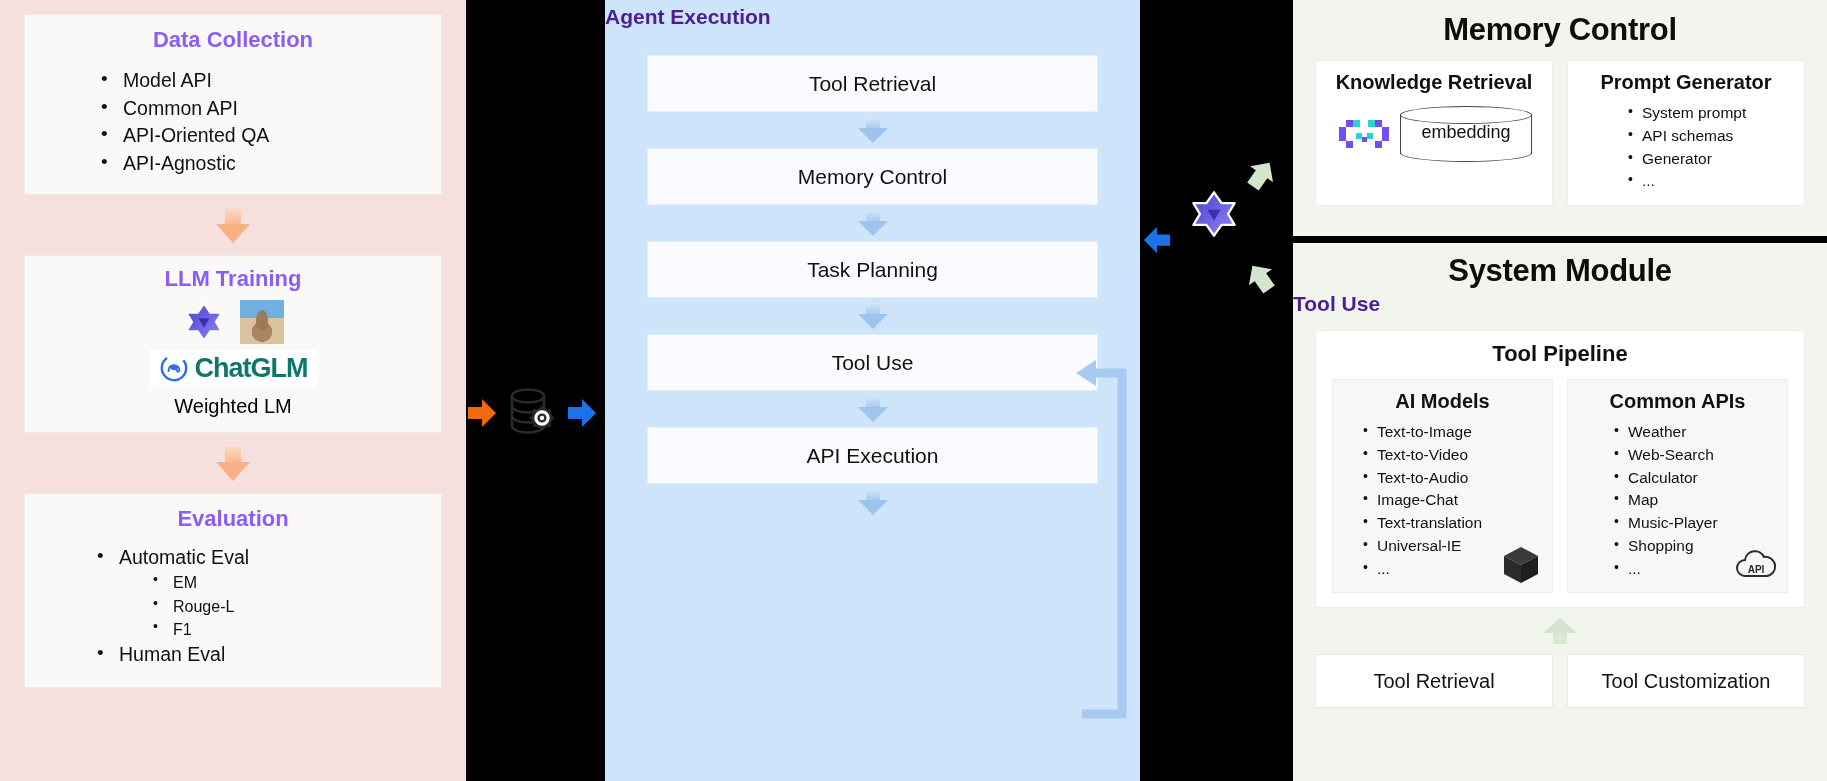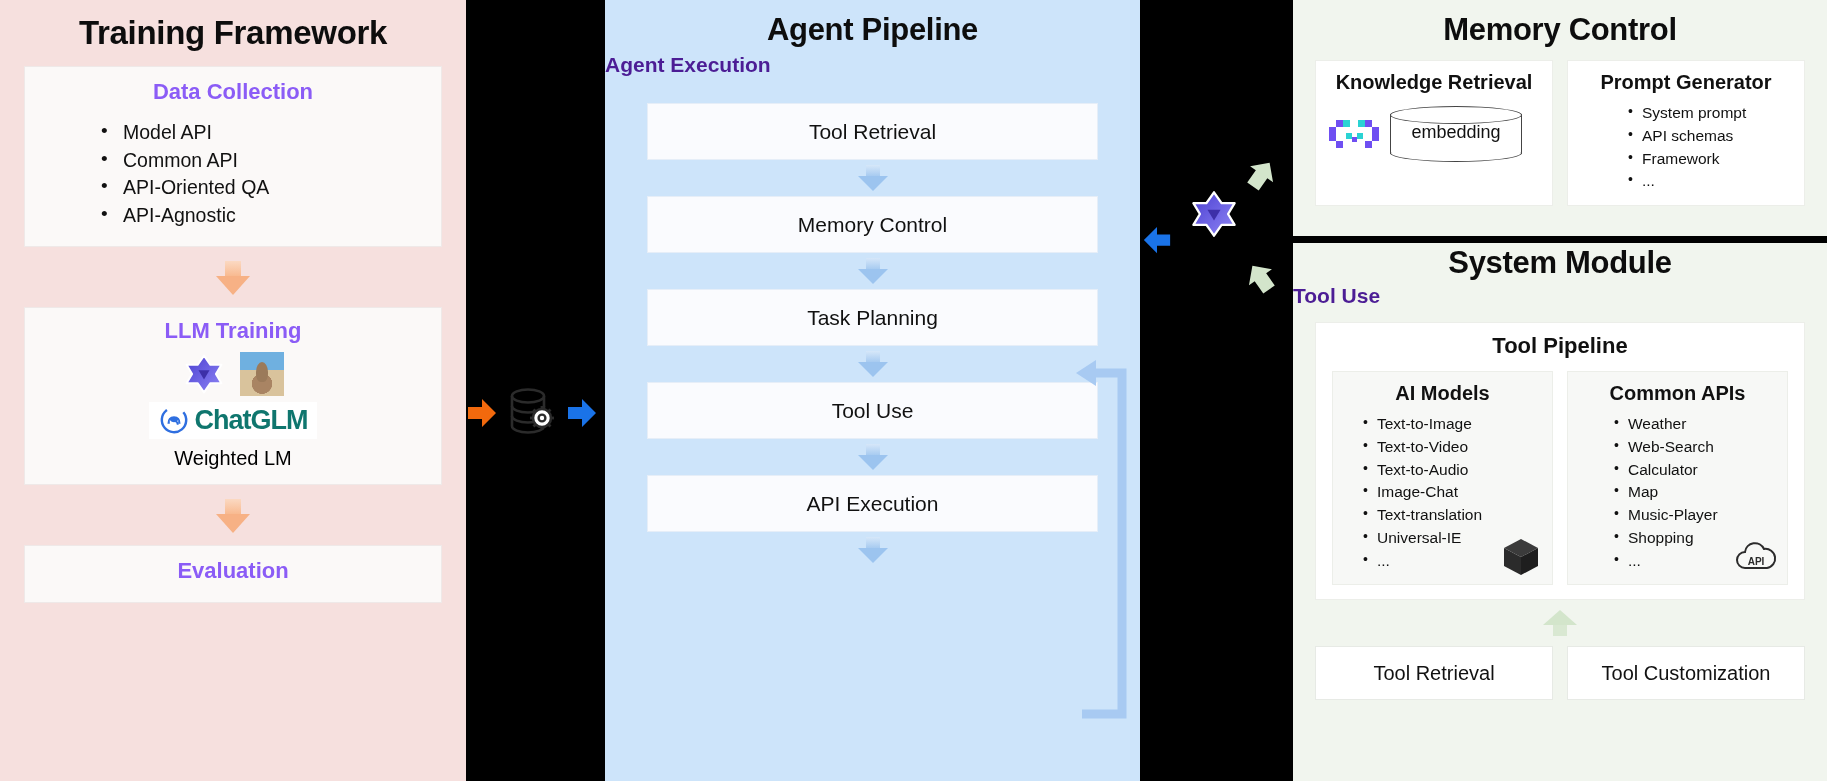--- a/index.html
+++ b/index.html
@@ -81,21 +81,21 @@
     border-left: 15px solid transparent; border-right: 15px solid transparent;
     border-top: 15px solid #9cc4ef;
   }
   
   #loop { position: absolute; left: 455px; top: 0; width: 80px; height: 781px; pointer-events: none; }
 
   
   #memory-panel { left: 1293px; top: 0; width: 534px; height: 236px; background: #f1f5ee; }
   #memory-panel .panel-title { font-size: 31px; padding-top: 12px; }
   #system-panel { left: 1293px; top: 243px; width: 534px; height: 538px; background: #f1f5ee; }
-  #system-panel .panel-title { font-size: 31px; padding-top: 2px; }
+  #system-panel .panel-title { font-size: 31px; padding-top: 10px; }
   #system-panel .panel-sub { font-size: 21px; padding-top: 3px; }
 
   .gcard { background: #ffffff; border: 1px solid #eceee9; }
   .gcard-title { text-align: center; font-weight: bold; font-size: 20px; color: #111; }
 
   .tl-sub { background: #f7f8f6; border: 1px solid #eceee9; position: relative; }
   .tl-sub-title { text-align: center; font-weight: bold; font-size: 20px; color: #111; }
   ul.tiny { list-style: none; }
   ul.tiny > li {
     position: relative; padding-left: 16px; font-size: 15.5px; color: #111; line-height: 1.47;
@@ -160,21 +160,20 @@
     position: absolute; left: 0; top: 16px; width: 132px; text-align: center;
     font-size: 18px; color: #111;
   }
 </style>
 </head>
 <body>
 
 <div id="root">
 
   <div class="panel" id="training-panel">
-    <div class="panel-title">Training Framework</div>
 
     <div class="card" style="margin-top:14px; padding:12px 0 16px;">
       <div class="card-title">Data Collection</div>
       <ul class="bul" style="margin:14px 0 0 68px;">
         <li>Model API</li>
         <li>Common API</li>
         <li>API-Oriented QA</li>
         <li>API-Agnostic</li>
       </ul>
     </div>
@@ -207,20 +206,31 @@
         <span class="chatglm-text">ChatGLM</span>
       </div>
 
       <div class="weighted" style="margin-top:8px;">Weighted LM</div>
     </div>
 
     <div class="arrow-down" style="margin-top:14px;"></div>
 
     <div class="card" style="margin-top:12px; padding:12px 0 18px;">
       <div class="card-title">Evaluation</div>
+      <ul class="bul" style="margin:12px 0 0 64px;">
+        <li>
+          <span>Automatic Eval</span>
+          <ul class="sub">
+            <li>EM</li>
+            <li>Rouge-L</li>
+            <li>F1</li>
+          </ul>
+        </li>
+        <li>Human Eval</li>
+      </ul>
     </div>
   </div>
 
   <div class="panel" style="left:466px; top:0; width:139px; height:781px; background:#000;">
     <div style="position:absolute; left:0; top:384px; display:flex; align-items:center; gap:4px;">
       <svg width="32" height="34" viewBox="0 0 32 34">
         <path d="M2 11 L16 11 L16 3 L30 17 L16 31 L16 23 L2 23 Z" fill="#f2690d"></path>
       </svg>
       <svg width="60" height="58" viewBox="0 0 60 58">
         <g fill="none" stroke="#2b2b2b" stroke-width="2.6">
@@ -244,21 +254,20 @@
           </g>
         </g>
       </svg>
       <svg width="32" height="34" viewBox="0 0 32 34">
         <path d="M2 11 L16 11 L16 3 L30 17 L16 31 L16 23 L2 23 Z" fill="#1a73e8"></path>
       </svg>
     </div>
   </div>
 
   <div class="panel" id="pipeline-panel">
-    <div class="panel-title">Agent Pipeline</div>
     <div class="panel-sub">Agent Execution</div>
 
     <div style="margin-top:26px;">
       <div class="step">Tool Retrieval</div>
       <div class="arrow-blue"></div>
       <div class="step">Memory Control</div>
       <div class="arrow-blue"></div>
       <div class="step">Task Planning</div>
       <div class="arrow-blue"></div>
       <div class="step">Tool Use</div>
@@ -296,21 +305,21 @@
       <path d="M17 2 L31 16 L24 16 L24 31 L10 31 L10 16 L3 16 Z" fill="#d3e5cb" transform="rotate(-35 17 17)"></path>
     </svg>
   </div>
 
   <div class="panel" id="memory-panel">
     <div class="panel-title">Memory Control</div>
 
     <div style="display:flex; gap:14px; margin:12px 22px 0;">
       <div class="gcard" style="flex:1; padding:10px 10px 12px;">
         <div class="gcard-title">Knowledge Retrieval</div>
-        <div style="display:flex; align-items:center; gap:8px; margin-top:12px; ">
+        <div style="display:flex; align-items:center; gap:8px; margin-top:12px; justify-content:center;">
           <svg width="56" height="40" viewBox="0 0 56 40">
             <g fill="#6f4ff2">
               <rect x="10" y="6" width="7" height="7"></rect>
                 <rect x="3" y="13" width="7" height="7"></rect>
               <rect x="3" y="20" width="7" height="7"></rect>
                 <rect x="10" y="27" width="7" height="7"></rect>
               <rect x="39" y="6" width="7" height="7"></rect>
                 <rect x="46" y="13" width="7" height="7"></rect>
               <rect x="46" y="20" width="7" height="7"></rect>
                 <rect x="39" y="27" width="7" height="7"></rect>
@@ -330,21 +339,21 @@
             <div class="lbl">embedding</div>
           </div>
         </div>
       </div>
 
       <div class="gcard" style="flex:1; padding:10px 10px 12px;">
         <div class="gcard-title">Prompt Generator</div>
         <ul class="tiny" style="margin:8px 0 0 48px;">
           <li>System prompt</li>
           <li>API schemas</li>
-          <li>Framework</li>
+          <li>Generator</li>
           <li>...</li>
         </ul>
       </div>
     </div>
   </div>
 
   <div class="panel" id="system-panel">
     <div class="panel-title">System Module</div>
     <div class="panel-sub">Tool Use</div>
 

